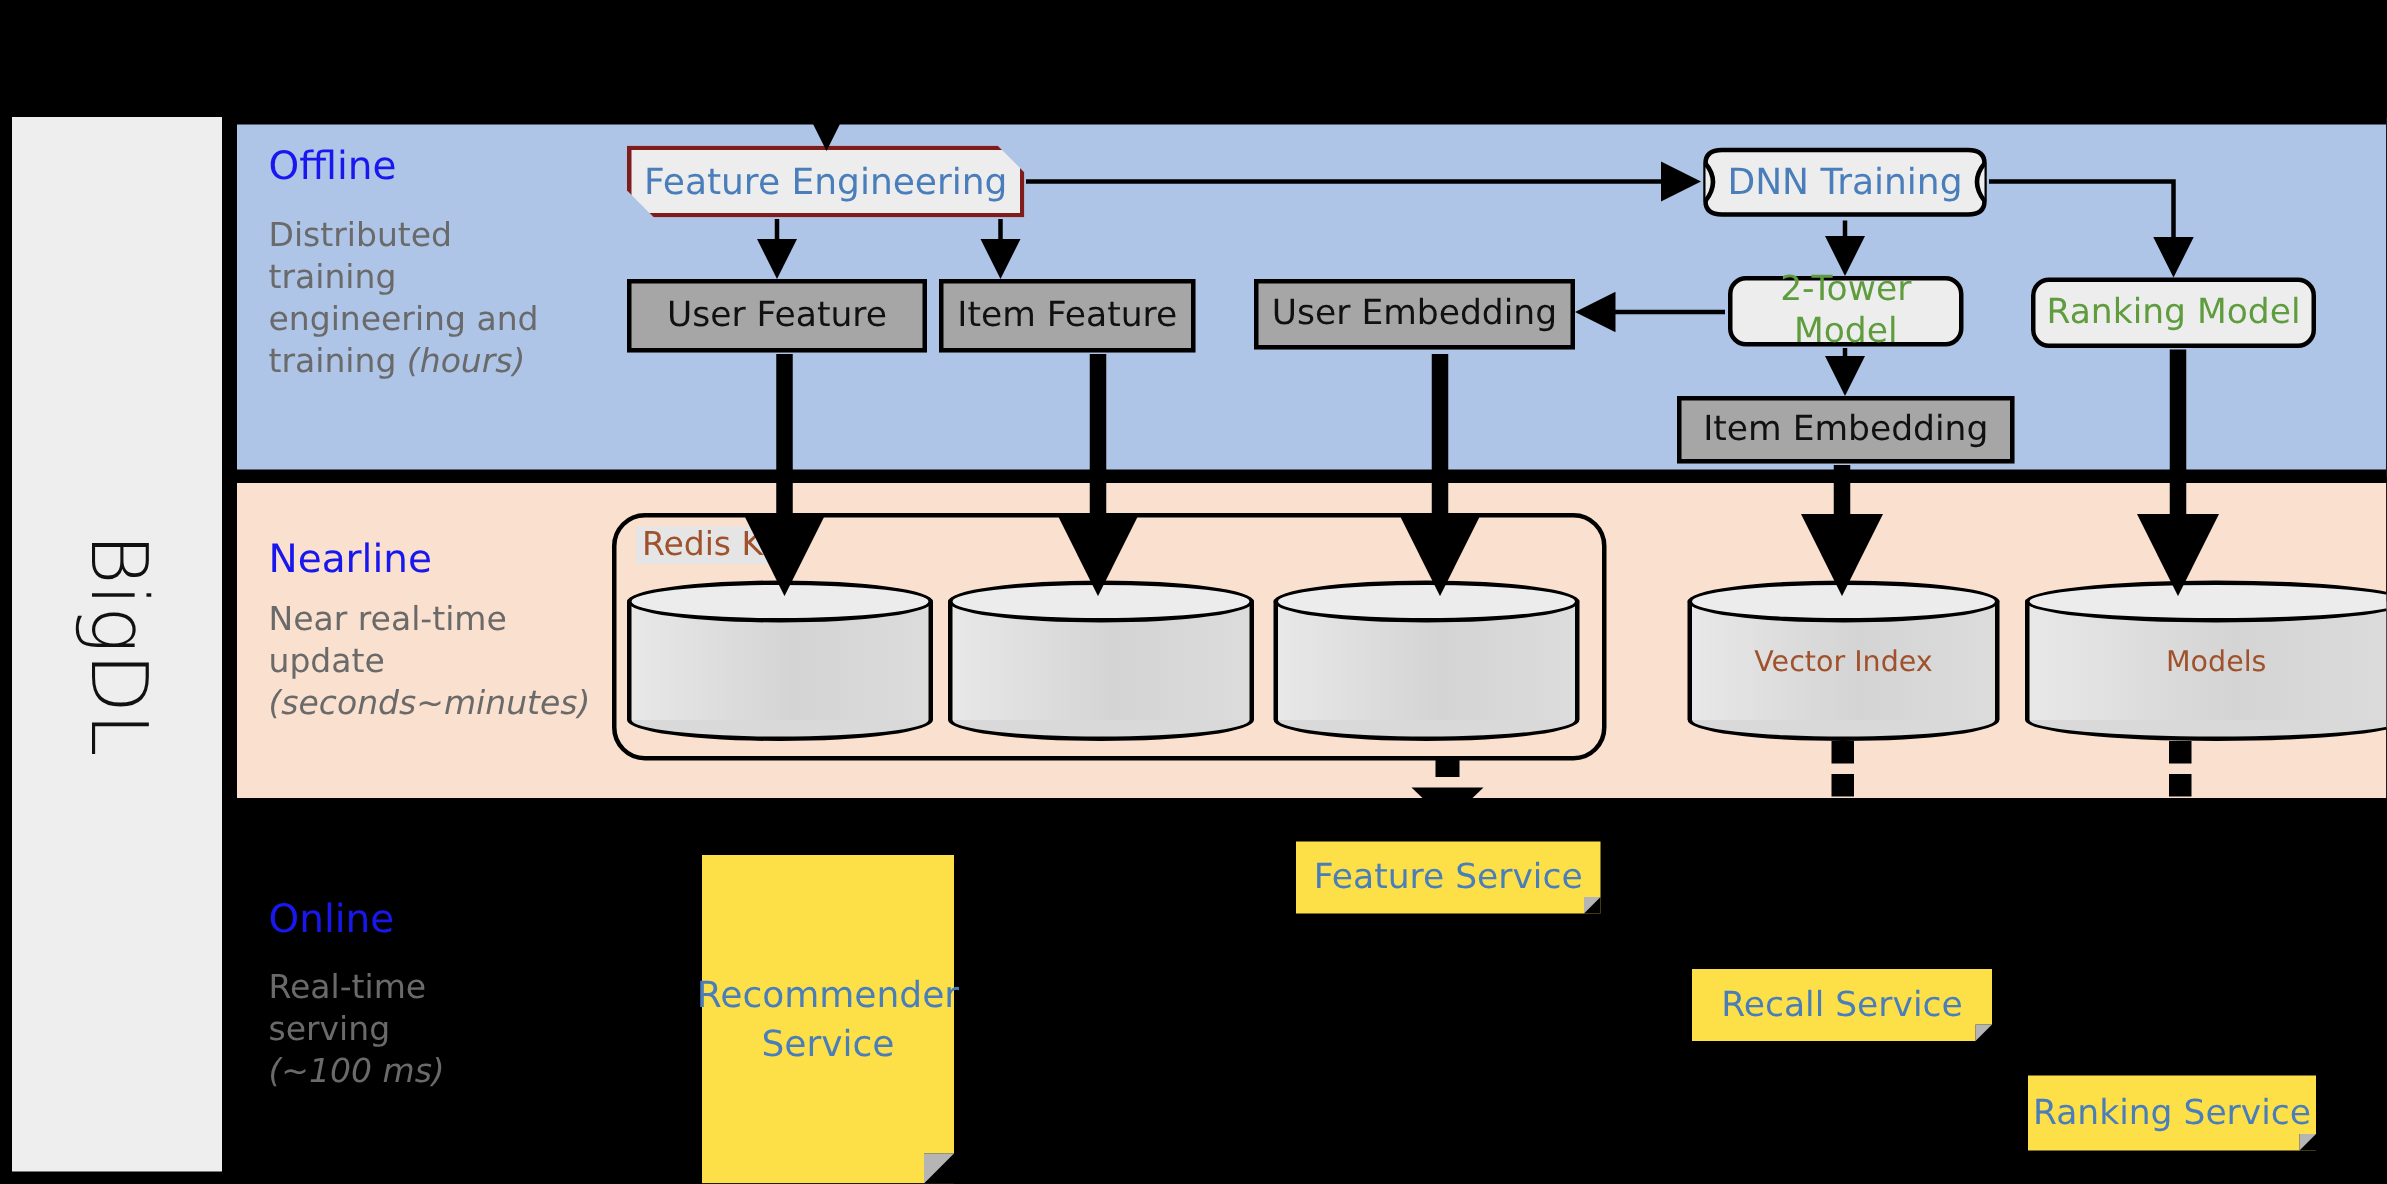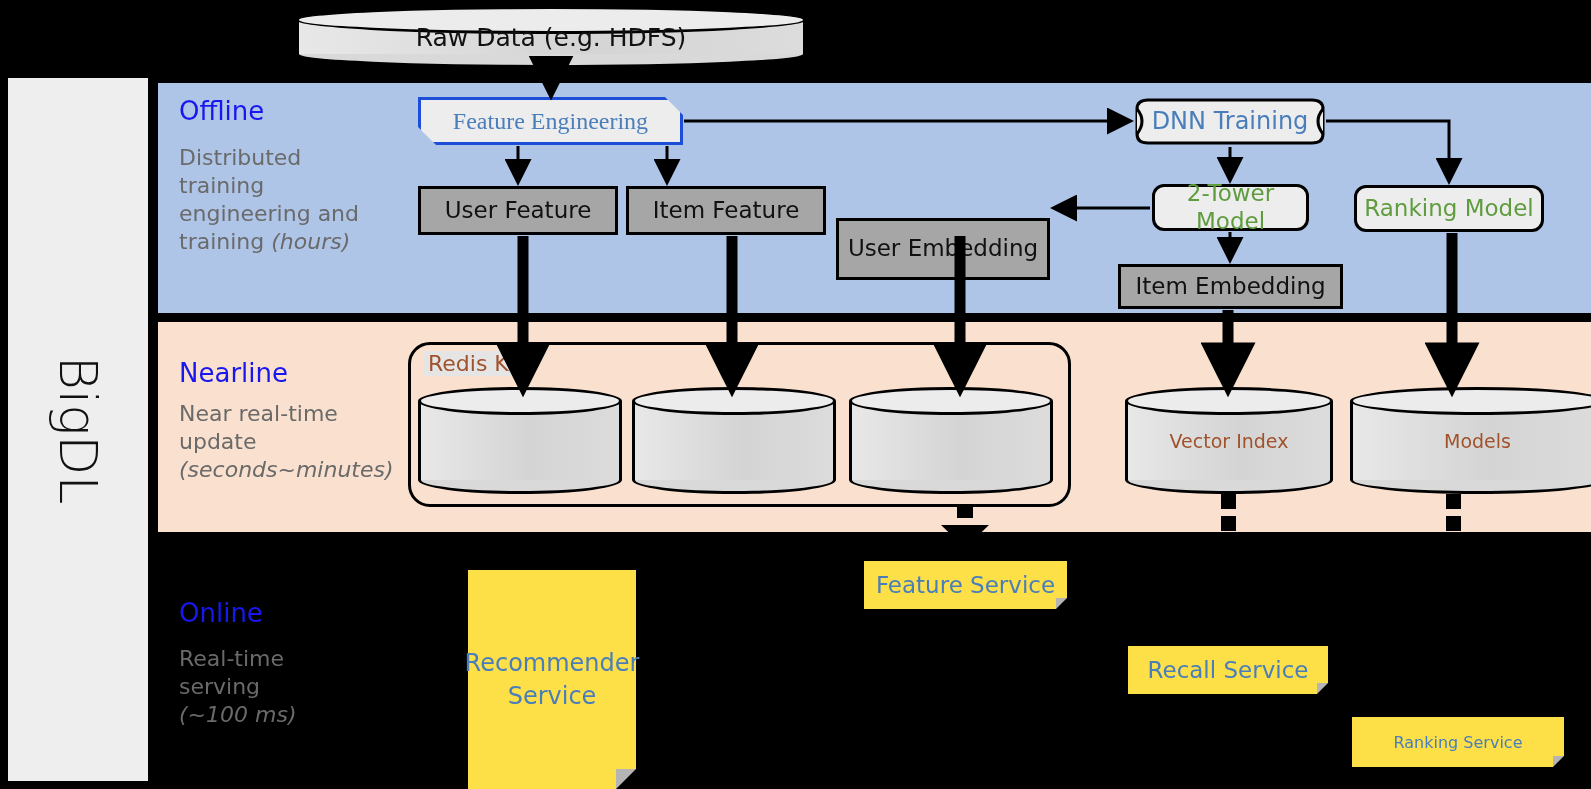--- a/index.html
+++ b/index.html
@@ -86,24 +86,23 @@
     border: 3px solid #000;
     border-radius: 12px;
     font-size: 23px;
   }
   .green-text { color: #5f9c3e; }
   .blue-text  { color: #4a7ebb; }
 
   
   .box-clip {
     background: #ededed;
-    border: 3px solid #1d4ed8;
+    border: 3px solid #7f1d1d;
     font-size: 24px;
     clip-path: polygon(0 0, calc(100% - 18px) 0, 100% 18px, 100% 100%, 18px 100%, 0 calc(100% - 18px));
-    font-family: Liberation Serif, serif;
   }
 
   
   .cyl { position: absolute; }
   .cyl .body {
     position: absolute; left: 0; right: 0; top: 14px; bottom: 14px;
     background: linear-gradient(to right, #e8e8e8, #d4d4d4 55%, #dcdcdc);
     border-left: 3px solid #000; border-right: 3px solid #000;
   }
   .cyl .top {
@@ -165,26 +164,20 @@
 <div id="stage">
 
   <div class="abs" id="bigdl-rail">
     <div id="bigdl-label">BigDL</div>
   </div>
 
   <div class="abs" id="offline-band"></div>
   <div class="abs" id="nearline-band"></div>
   <div class="abs" id="online-band"></div>
 
-  <div class="cyl" style="left:296px; top:6px; width:510px; height:62px;">
-    <div class="body"></div>
-    <div class="top"></div>
-    <div class="bottom"></div>
-    <div class="lbl" style="font-size:25px;color:#111;">Raw Data (e.g. HDFS)</div>
-  </div>
 
   <div class="abs band-title" style="left:179px; top:96px;">Offline</div>
   <div class="abs band-sub" style="left:179px; top:144px; width:215px;">
     <span>Distributed</span><br>
     <span>training</span><br>
     <span>engineering and</span><br>
     <span>training </span><i>(hours)</i>
   </div>
 
   <div class="abs node box-clip blue-text" style="left:418px; top:97px; width:265px; height:48px;">
@@ -196,24 +189,24 @@
       <path d="M3,12 Q3,3 14,3 L178,3 Q189,3 189,12 L189,37 Q189,46 178,46 L14,46 Q3,46 3,37 Z" fill="#ededed" stroke="#000" stroke-width="3"></path>
       <path d="M3,12 Q13,24 3,37" fill="#ededed" stroke="#000" stroke-width="3"></path>
       <path d="M189,12 Q179,24 189,37" fill="#ededed" stroke="#000" stroke-width="3"></path>
     </svg>
     <div class="node blue-text" style="position:absolute;left:0;top:0;width:192px;height:49px;font-size:24px;font-family:'DejaVu Sans',sans-serif;">DNN Training</div>
   </div>
 
   <div class="abs node box-gray" style="left:418px; top:186px; width:200px; height:49px;">
     <span>User Feature</span>
   </div>
-  <div class="abs node box-gray" style="left:626px; top:186px; width:200px; height:49px;align-items:center;">
+  <div class="abs node box-gray" style="left:626px; top:186px; width:171px; height:49px;align-items:center;">
     <span>Item Feature</span>
   </div>
-  <div class="abs node box-gray" style="left:836px; top:186px; width:214px; height:62px;margin-top:32px;">
+  <div class="abs node box-gray" style="left:836px; top:186px; width:214px; height:47px;">
     <span>User Embedding</span>
   </div>
 
   <div class="abs node box-rounded green-text" style="left:1152px; top:184px; width:157px; height:47px;">
     <span>2-Tower Model</span>
   </div>
   <div class="abs node box-rounded green-text" style="left:1354px; top:185px; width:190px; height:47px;">
     <span>Ranking Model</span>
   </div>
 
@@ -282,21 +275,21 @@
   <div class="doc" style="left:864px; top:561px; width:203px; height:48px; font-size:23px;">
     <span>Feature Service</span>
     <div class="fold" style="border-left-width:11px;border-bottom-width:11px;"></div>
   </div>
 
   <div class="doc" style="left:1128px; top:646px; width:200px; height:48px; font-size:23px;">
     <span>Recall Service</span>
     <div class="fold" style="border-left-width:11px;border-bottom-width:11px;"></div>
   </div>
 
-  <div class="doc" style="left:1352px; top:717px; width:212px; height:50px; font-size:16px;">
+  <div class="doc" style="left:1352px; top:717px; width:192px; height:50px; font-size:23px;">
     <span>Ranking Service</span>
     <div class="fold" style="border-left-width:11px;border-bottom-width:11px;"></div>
   </div>
 
   <svg id="wires">
     <defs>
       <marker id="ah-thin" markerWidth="9" markerHeight="9" refX="7" refY="4.5" orient="auto">
         <path d="M0,0 L9,4.5 L0,9 z" fill="#000"></path>
       </marker>
       <marker id="ah-thick" markerWidth="5" markerHeight="5" refX="3.6" refY="2.5" orient="auto">

